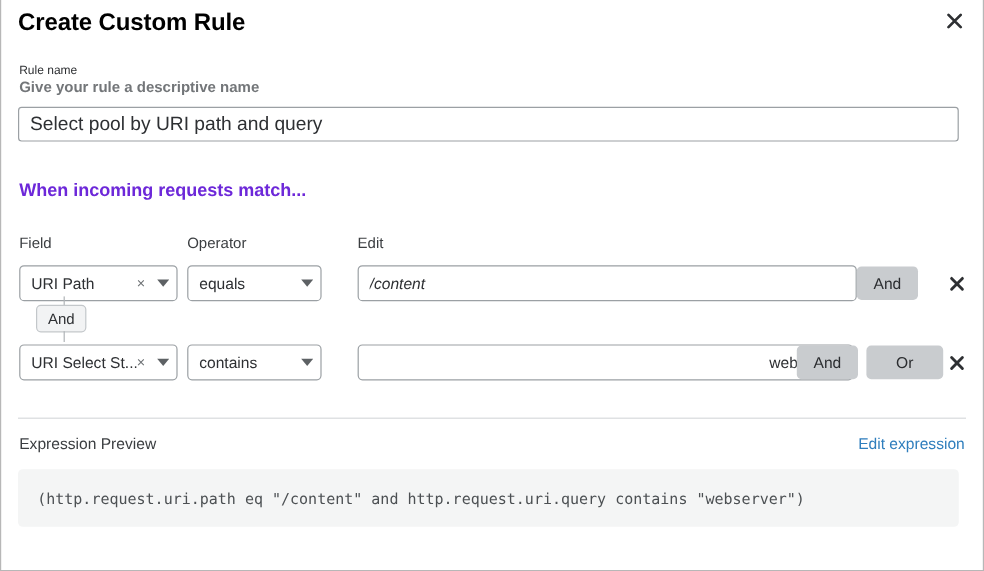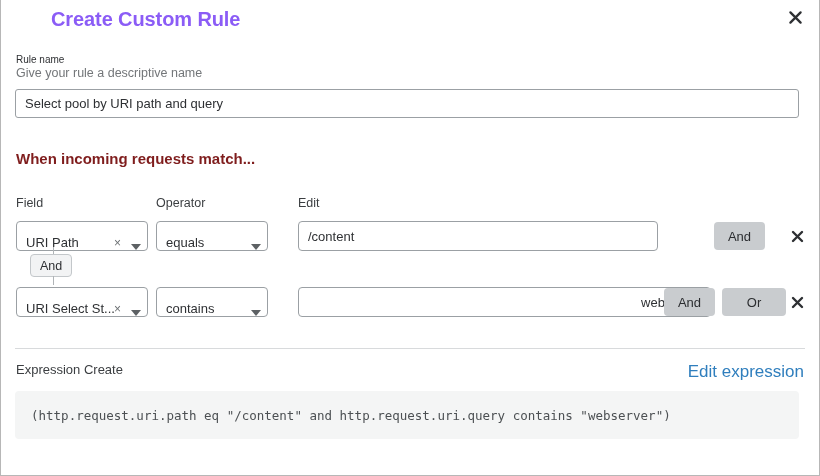--- a/index.html
+++ b/index.html
@@ -30,23 +30,22 @@
   .dialog-header {
     position: relative;
     height: 44px;
   }
   .dialog-title {
     position: absolute;
     left: 0;
     top: 8px;
     font-size: 20px;
     font-weight: bold;
-    color: #8b5cf6;
+    color: #000000;
     letter-spacing: -0.1px;
-    margin-left: 36px;
   }
   .close-icon {
     position: absolute;
     right: -1px;
     top: 6px;
     width: 22px;
     height: 22px;
     display: flex;
     align-items: center;
     justify-content: center;
@@ -58,41 +57,42 @@
   
   .field-label {
     font-size: 10px;
     color: #2e3033;
     margin: 10px 0 1px 1px;
   }
   .field-help {
     font-size: 12.5px;
     color: #737679;
     margin: 0 0 9px 1px;
+    font-weight: bold;
   }
   .text-input {
     box-sizing: border-box;
     display: block;
     width: 784px;
     height: 29px;
     border: 1px solid #9ba0a4;
     border-radius: 3px;
     background: #fff;
     font-family: "Liberation Sans", sans-serif;
-    font-size: 13px;
+    font-size: 16px;
     color: #2e3033;
     padding: 0 9px;
     outline: none;
   }
 
   
   .section-title {
     font-size: 15px;
     font-weight: bold;
-    color: #7f1d1d;
+    color: #6d28d9;
     margin: 32px 0 0 1px;
   }
 
   .col-headers {
     position: relative;
     height: 18px;
     margin-top: 29px;
   }
   .col-head {
     position: absolute;
@@ -114,21 +114,21 @@
   }
 
   .select-box {
     position: absolute;
     box-sizing: border-box;
     height: 30px;
     border: 1px solid #9ba0a4;
     border-radius: 4px;
     background: #fff;
     display: flex;
-    align-items: flex-end;
+    align-items: center;
     cursor: pointer;
     overflow: hidden;
   }
   .select-box.field-select    { left: 1px;   width: 132px; }
   .select-box.operator-select { left: 141px; width: 112px; }
 
   .select-text {
     flex: 1 1 auto;
     font-size: 13px;
     color: #2e3033;
@@ -166,21 +166,21 @@
     left: 283px;
     border: 1px solid #9ba0a4;
     border-radius: 4px;
     background: #fff;
     font-family: "Liberation Sans", sans-serif;
     font-size: 13px;
     color: #2e3033;
     padding: 0 9px;
     outline: none;
   }
-  .value-input.wide   { width: 360px; }
+  .value-input.wide   { width: 416px; font-style: italic; }
   .value-input.narrow { width: 413px; text-align: right; }
 
   .logic-btn {
     position: absolute;
     box-sizing: border-box;
     height: 28px;
     top: 1px;
     border: none;
     border-radius: 4px;
     background: #c9cccf;
@@ -253,21 +253,21 @@
     position: absolute;
     left: 1px;
     top: 0;
     font-size: 13px;
     color: #3b3e41;
   }
   .expr-link {
     position: absolute;
     right: 1px;
     top: 0;
-    font-size: 17px;
+    font-size: 13px;
     color: #2f7ebd;
     cursor: pointer;
   }
   .expr-box {
     box-sizing: border-box;
     margin-top: 9px;
     width: 784px;
     height: 48px;
     background: #f4f5f5;
     border-radius: 4px;
@@ -361,21 +361,21 @@
           <path d="M2 2 L11 11 M11 2 L2 11" stroke="#2e3033" stroke-width="2.4" stroke-linecap="round"></path>
         </svg>
       </div>
     </div>
 
   </div>
 
   <div class="divider"></div>
 
   <div class="expr-head">
-    <div class="expr-label">Expression Create</div>
+    <div class="expr-label">Expression Preview</div>
     <div class="expr-link">Edit expression</div>
   </div>
 
   <div class="expr-box">
     <span class="expr-code">(http.request.uri.path eq "/content" and http.request.uri.query contains "webserver")</span>
   </div>
 
 </div>
 
 </body></html>

